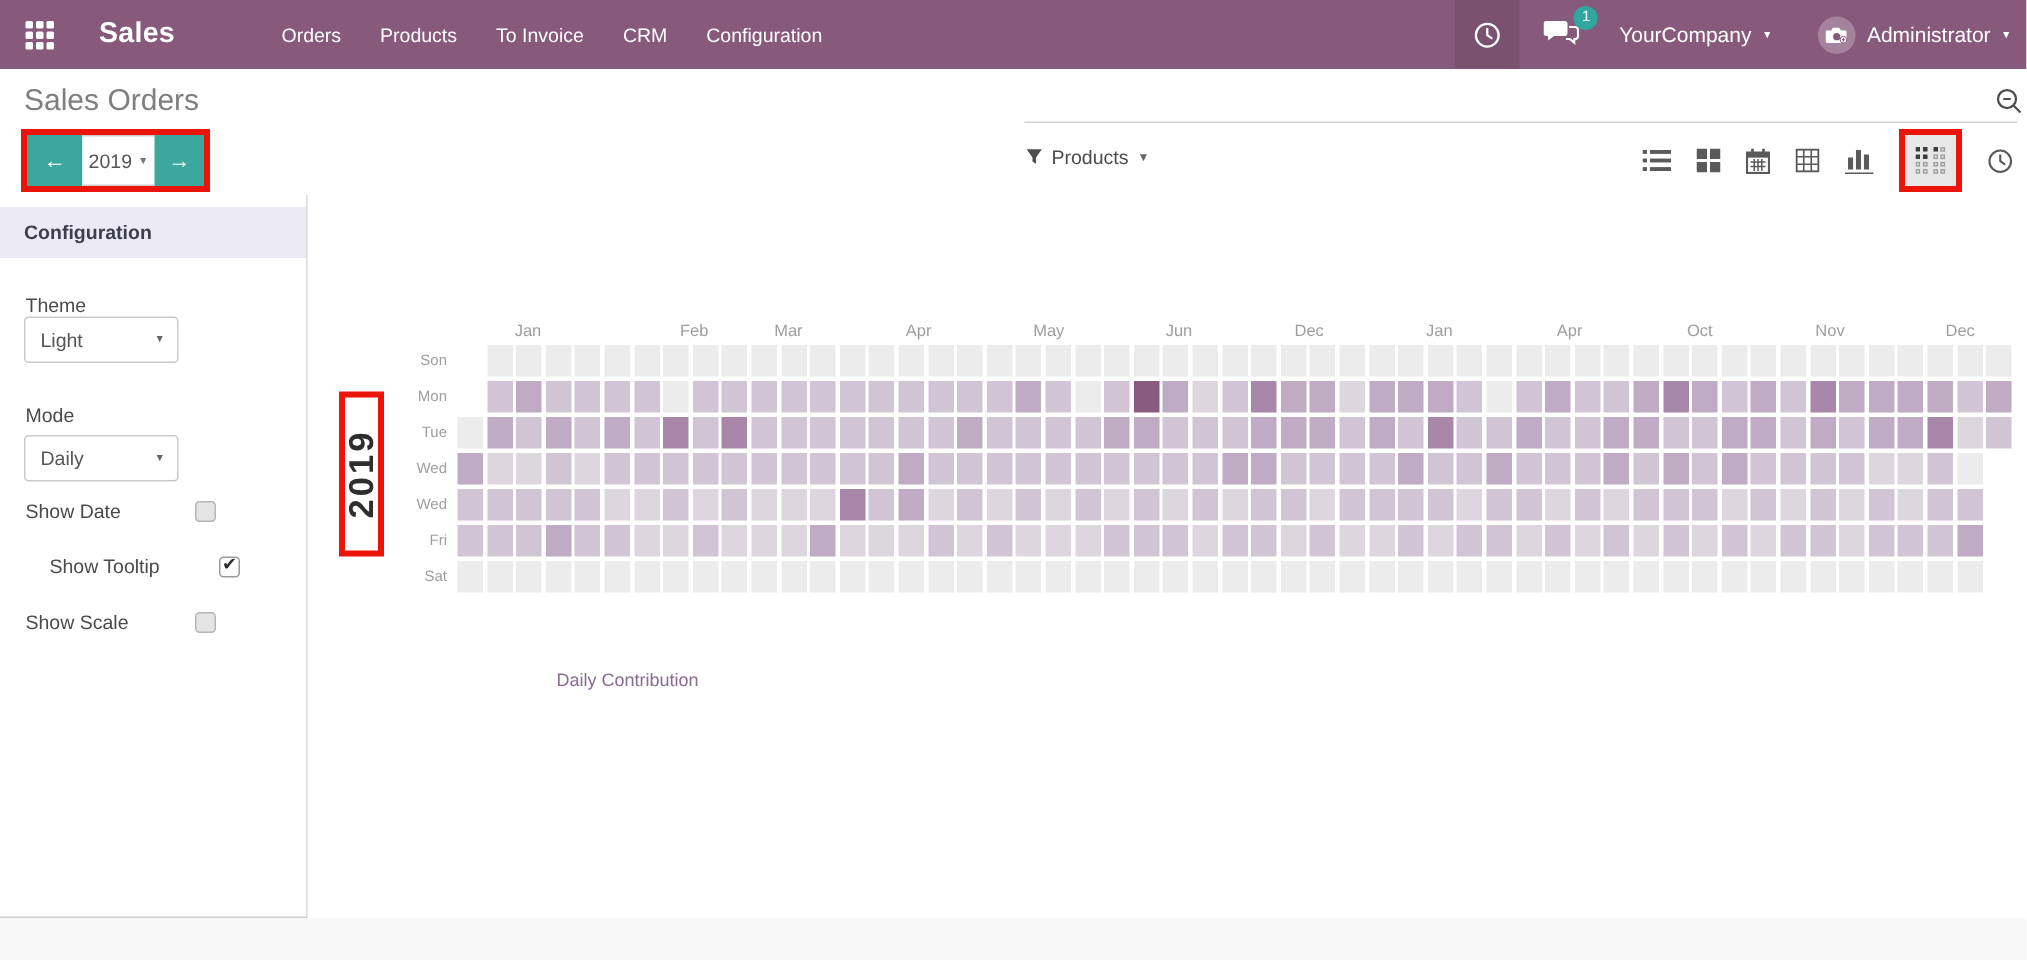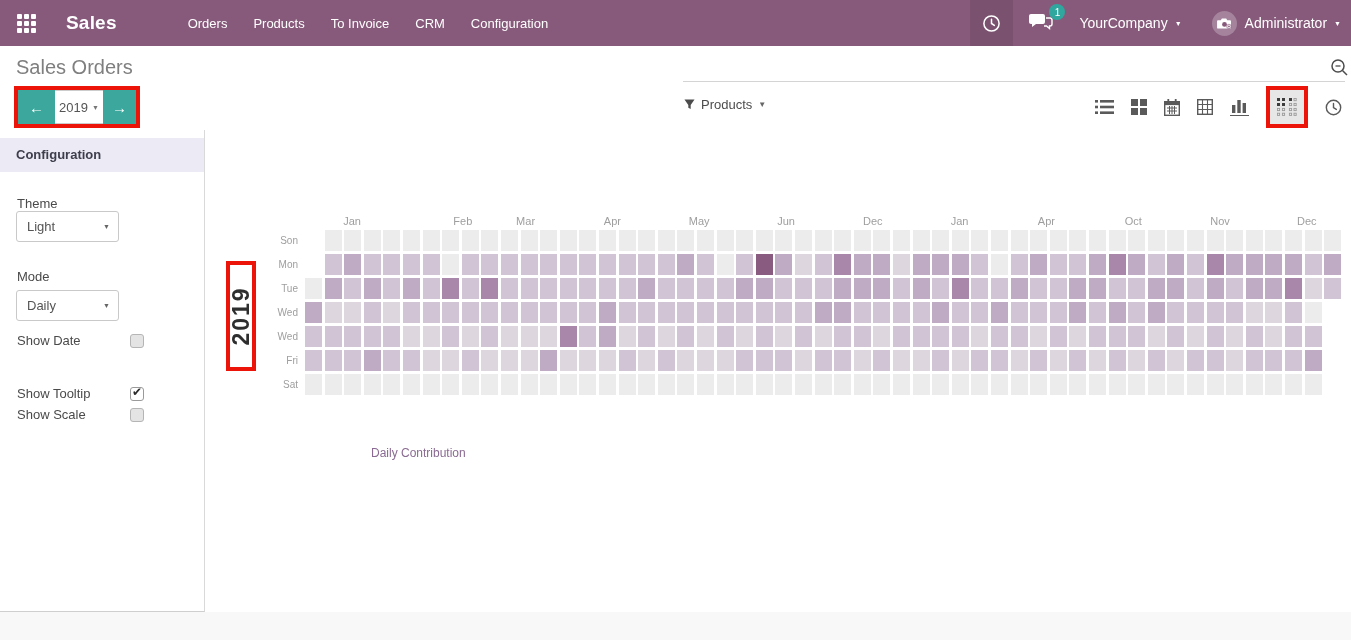--- a/index.html
+++ b/index.html
@@ -262,21 +262,21 @@
     <div class="fld-label" style="top:139px">Mode</div>
     <div class="select" style="top:160px">
       <span>Daily</span>
       <span class="c">▼</span>
     </div>
     <div id="toggles">
         <div class="toggle-row" style="top: 203px;">
           <span class="tlabel">Show Date</span>
           <span class="cb"></span>
         </div>
-        <div class="toggle-row" style="top: 256px;">
+        <div class="toggle-row" style="top: 240px; margin-left: 16px;">
           <span class="tlabel">Show Tooltip</span>
           <span class="cb checked"></span>
         </div>
         <div class="toggle-row" style="top: 277px;">
           <span class="tlabel">Show Scale</span>
           <span class="cb"></span>
         </div>
       </div>
   </div>
 

